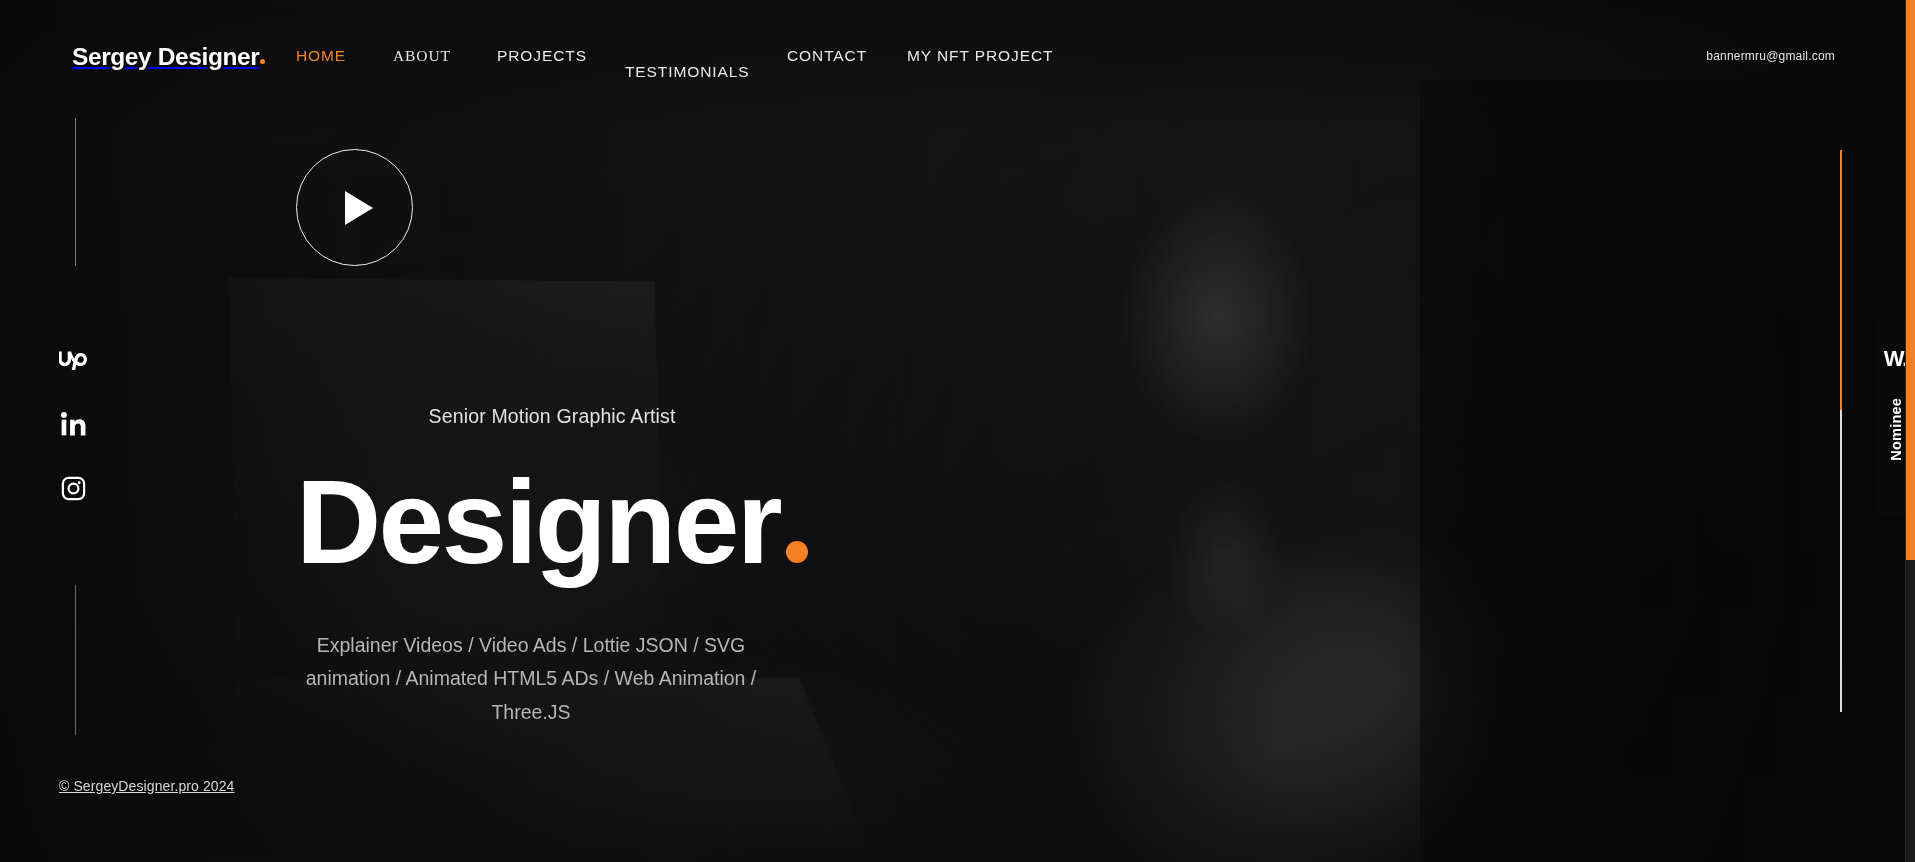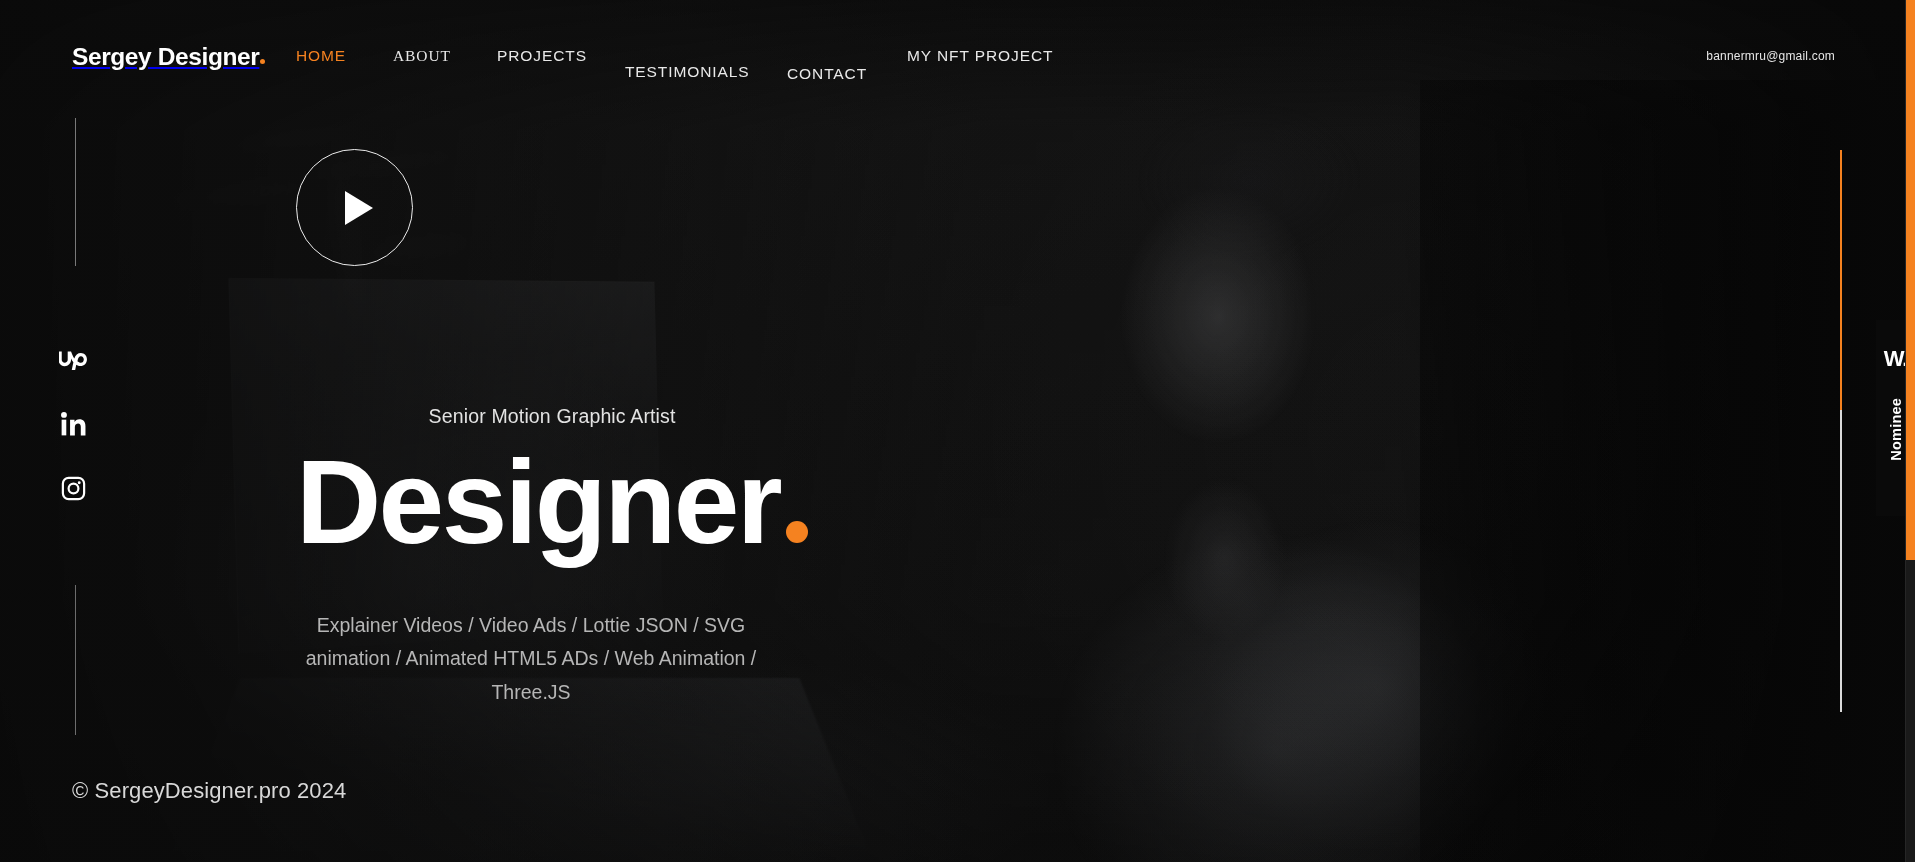--- a/index.html
+++ b/index.html
@@ -114,21 +114,21 @@
   .nav a {
     color:#e9e9e9; font-size:15.5px; letter-spacing:.9px;
     text-decoration:none; white-space:nowrap;
     display:block;
   }
   .nav a.active { color:#F58220; }
   .nav-home   { position:absolute; left:-2px; top:0; }
   .nav-about  { position:absolute; left:95px;  top:0;font-family:Liberation Serif, serif; }
   .nav-proj   { position:absolute; left:199px; top:0; }
   .nav-test   { position:absolute; left:327px; top:16px; }
-  .nav-cont   { position:absolute; left:489px; top:0;margin-top:18px; }
+  .nav-cont   { position:absolute; left:489px; top:0; }
   .nav-nft    { position:absolute; left:609px; top:0; }
 
   .email {
     position:absolute; right:45px; top:49px;
     color:#e6e6e6; font-size:12px; letter-spacing:.2px;
     text-decoration:none; white-space:nowrap;
   }
 
   
   .rail-line-top {
@@ -165,43 +165,43 @@
     border-bottom:17px solid transparent;
     margin-left:9px;
   }
 
   
   .hero {
     position:absolute; left:296px; top:405px; z-index:35;
   }
   .eyebrow {
     color:#e3e3e3; font-size:19.5px; letter-spacing:.15px;
-    margin-bottom:16px;
+    margin-bottom:36px;
   }
   .title {
     color:#ffffff; font-weight:700;
     font-size:118px; line-height:0.99;
     letter-spacing:-2.6px;
     white-space:nowrap;
   }
   .title .dot {
     display:inline-block; width:22px; height:22px; border-radius:50%;
     background:#F58220; margin-left:6px; vertical-align:baseline;
   }
   .tagline {
     margin-top:48px;
     color:#b6b6b6; font-size:19.5px; line-height:1.72;
     width:470px;
   }
 
   
   .copyright {
-    position:absolute; left:72px; top:778px;
-    color:#d8d8d8; font-size:22px; letter-spacing:.1px;
-    z-index:35; white-space:nowrap;
+    position:absolute; left:59px; top:778px;
+    color:#d8d8d8; font-size:14px; letter-spacing:.1px;
+    z-index:35; white-space:nowrap;text-decoration:underline;
   }
 
   
   .progress-track {
     position:absolute; left:1840px; top:150px; width:2px; height:562px;
     background:rgba(255,255,255,.85); z-index:38;
   }
   .progress-fill {
     position:absolute; left:0; top:0; width:2px; height:260px;
     background:#F58220;

